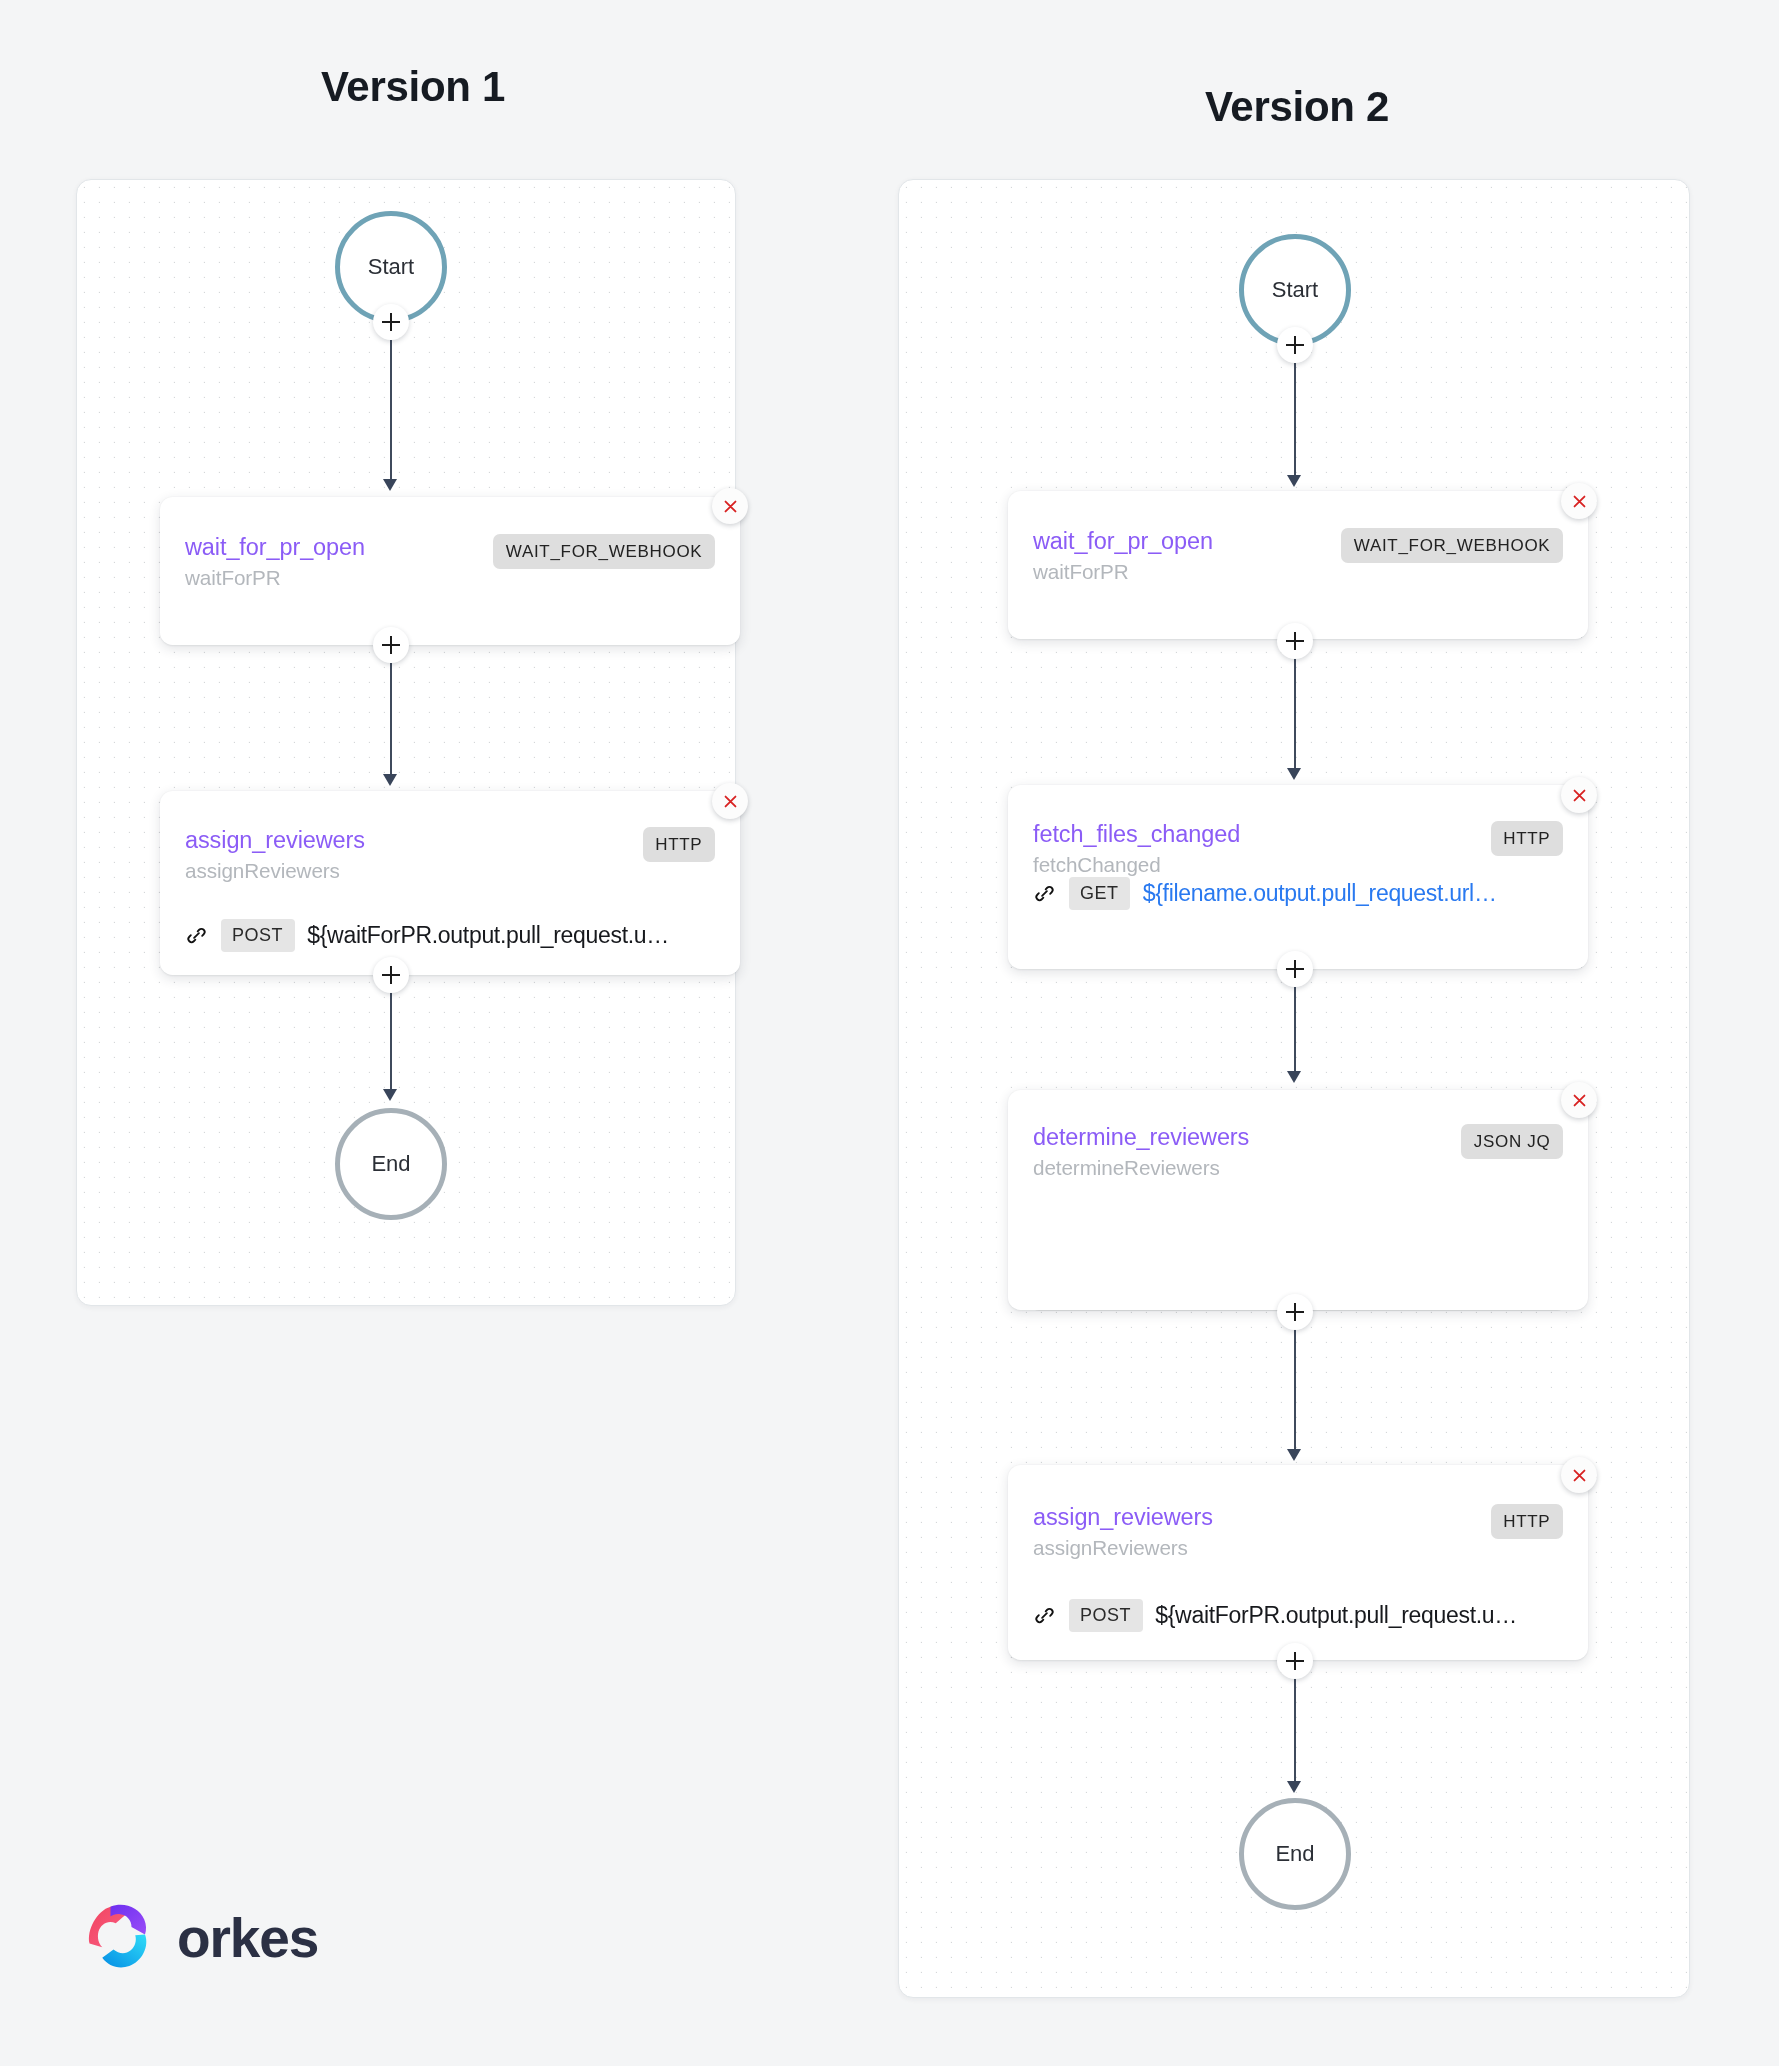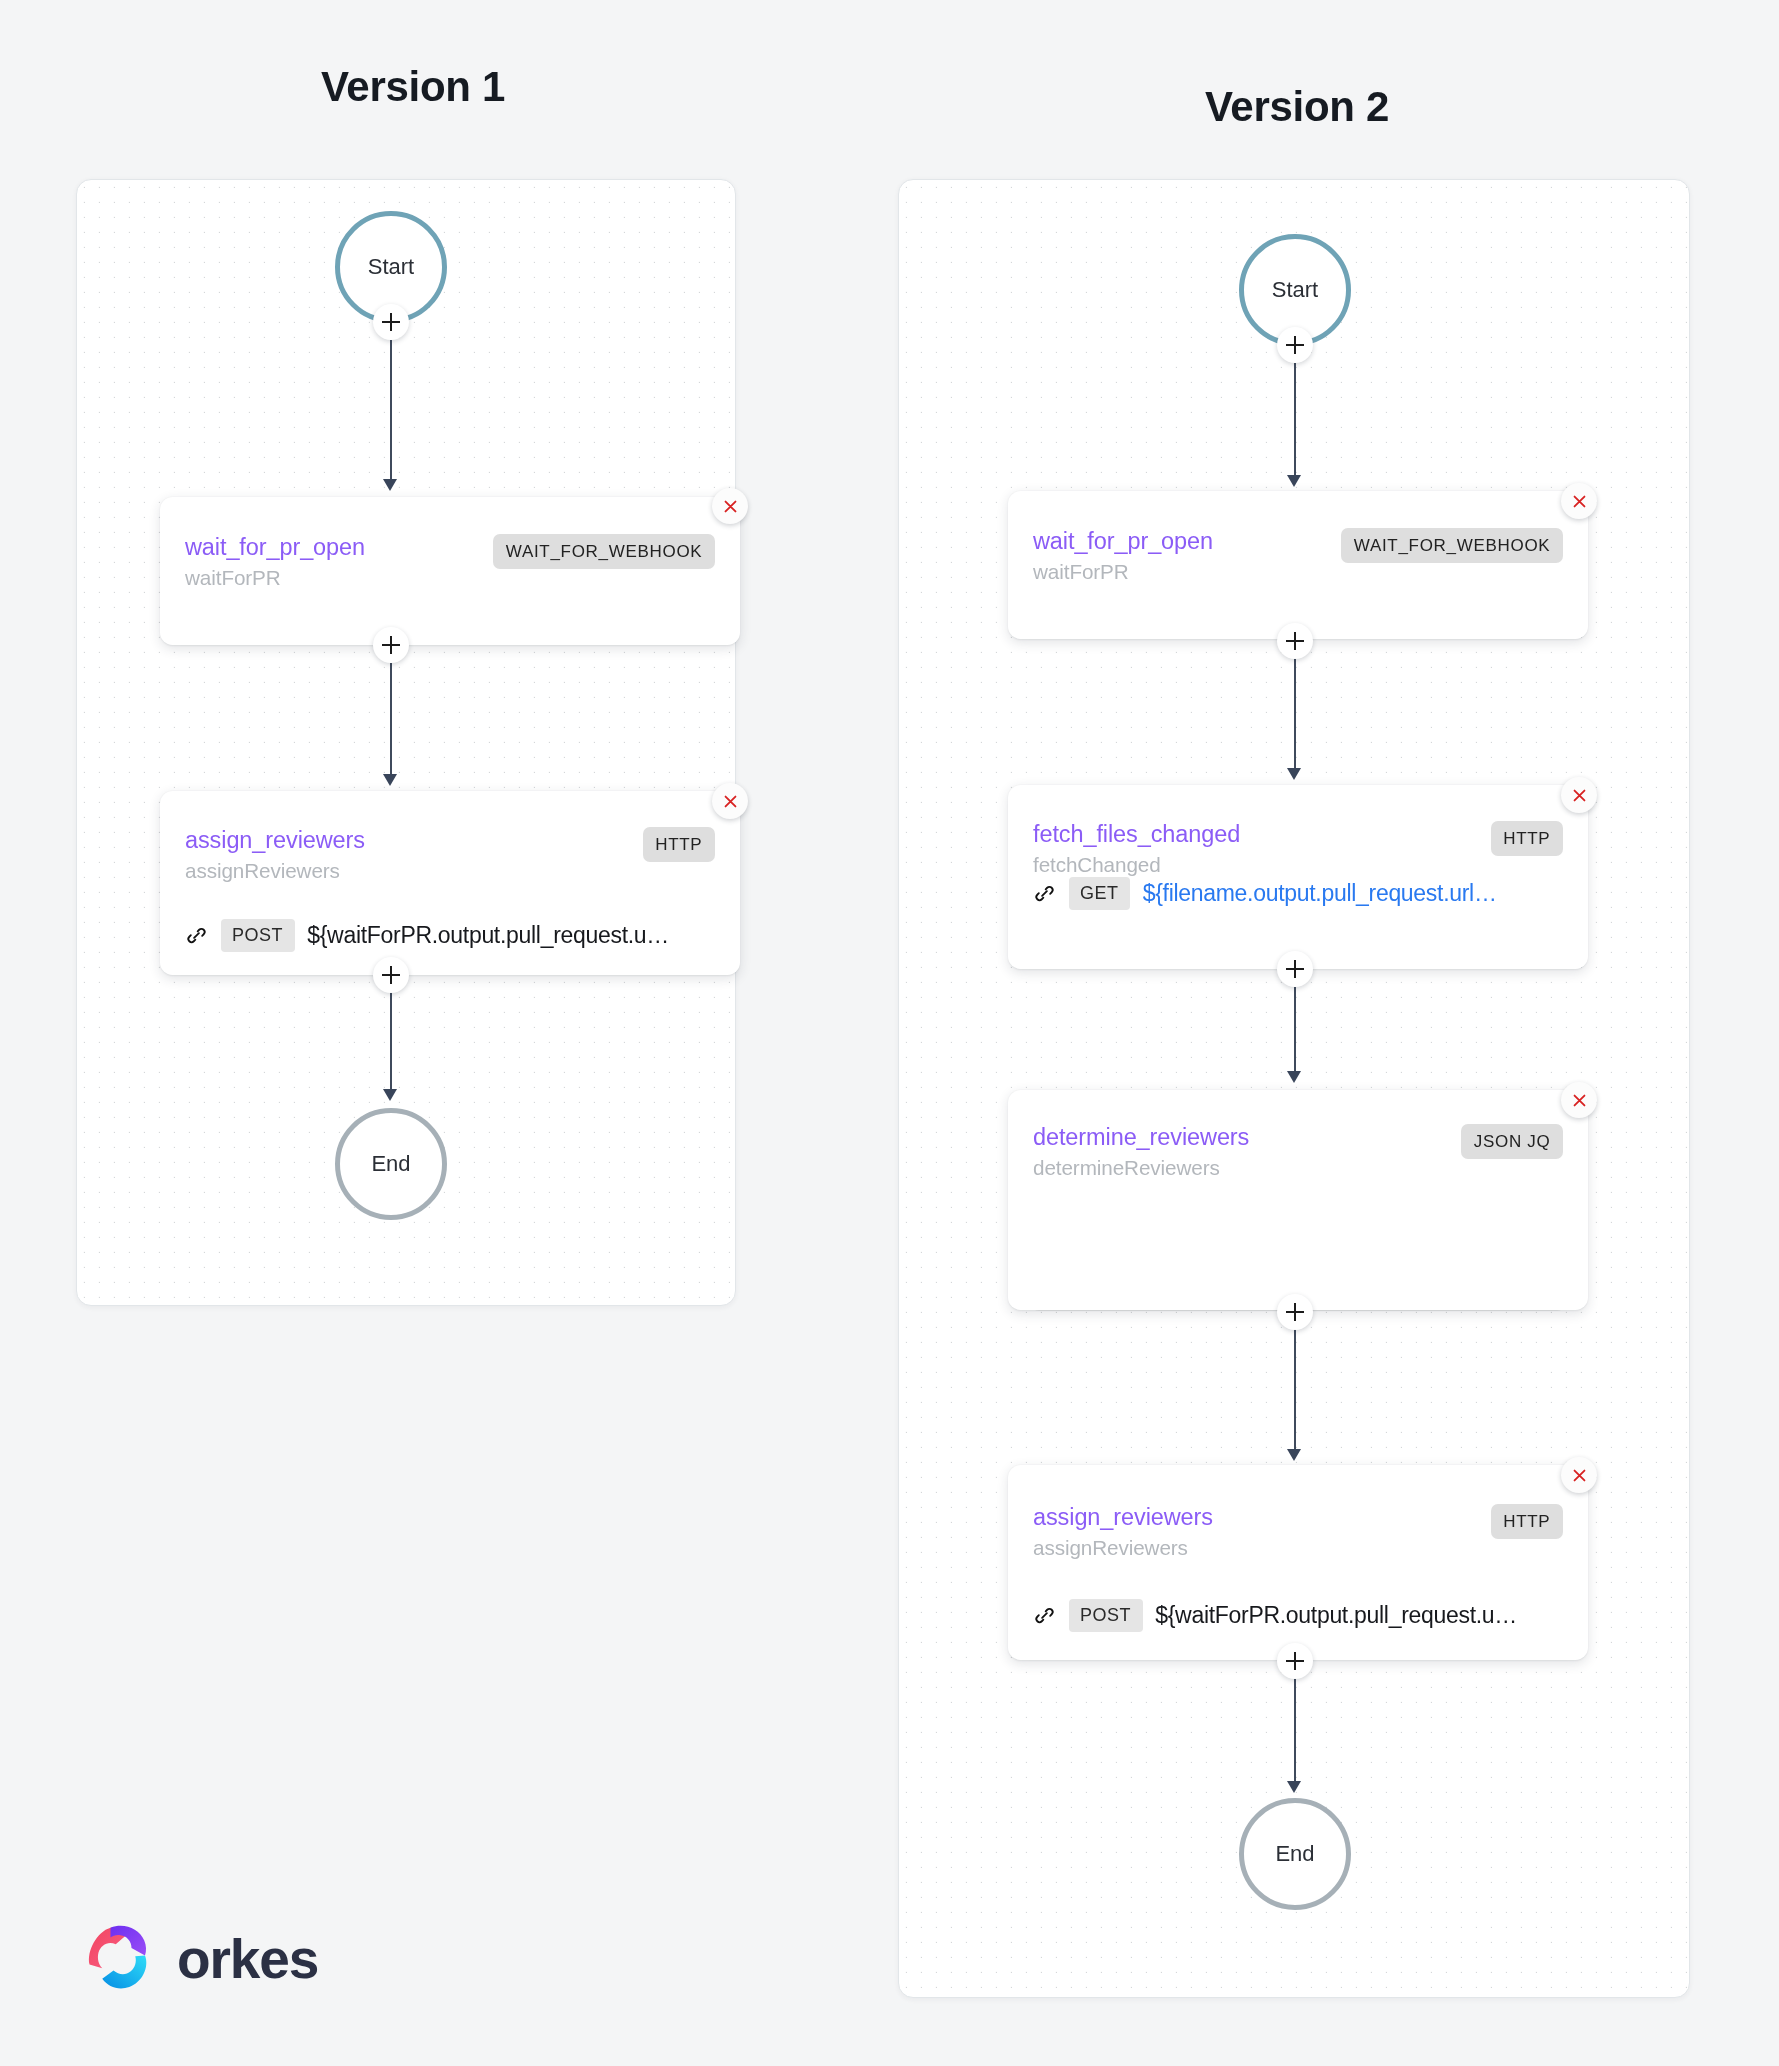--- a/index.html
+++ b/index.html
@@ -178,21 +178,21 @@
   }
   .edge-arrow {
     position: absolute;
     width: 0; height: 0;
     border-left: 7.5px solid transparent;
     border-right: 7.5px solid transparent;
     border-top: 12px solid #39455a;
   }
 
   
-  #logo { position: absolute; left: 85px; top: 1900px; display: flex; align-items: center; gap: 17px; margin-top: 21px; }
+  #logo { position: absolute; left: 85px; top: 1900px; display: flex; align-items: center; gap: 17px; }
   #logo svg.mark { width: 75px; height: 75px; }
   .logo-word { font-size: 55px; font-weight: 700; color: #2b3044; letter-spacing: -1.1px; }
 </style>
 </head>
 <body>
 
 <div class="page">
 
   <div class="col-title" id="title-v1">Version 1</div>
 

